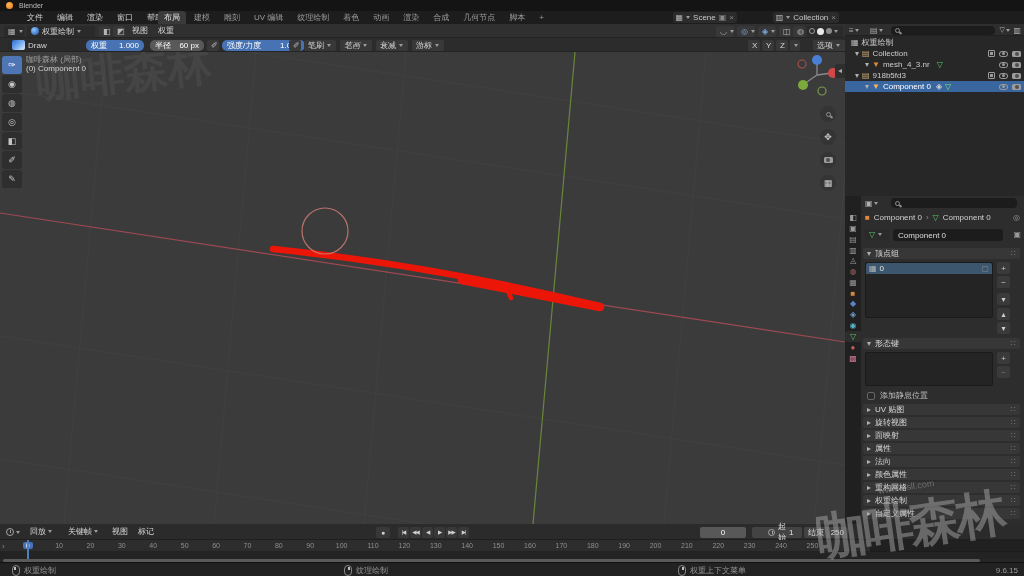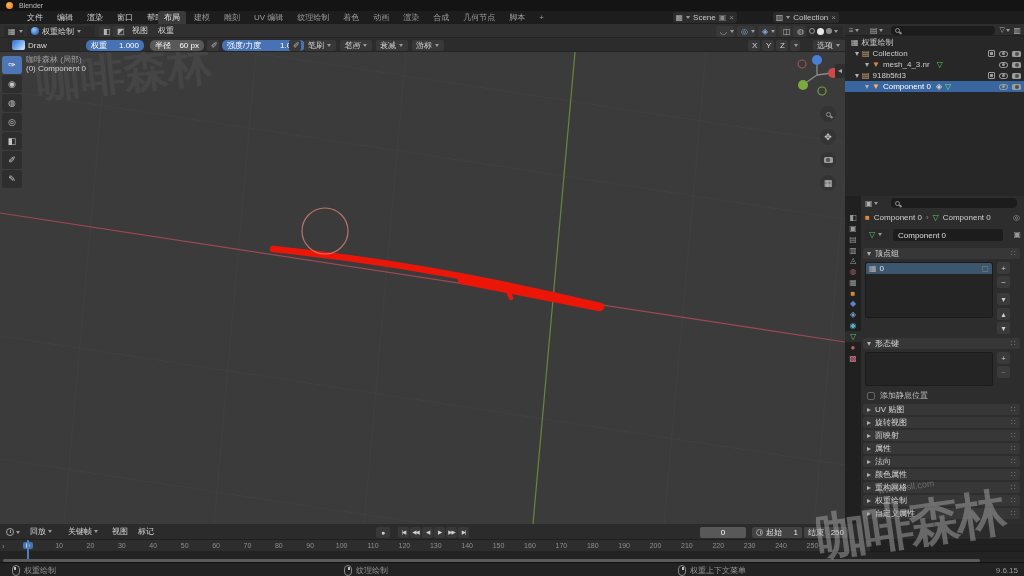--- a/index.html
+++ b/index.html
@@ -564,21 +564,21 @@
             <span>▶</span>
           </span>
         <span class="pbtn">
             <span>▶▶</span>
           </span>
         <span class="pbtn">
             <span>▶|</span>
           </span>
       </div>
       <span class="abs" style="left:700px;top:2.5px;width:46px;height:11px;background:#585858;border-radius:2px;color:#fff;text-align:center;line-height:11px;"><span>0</span></span>
-      <span class="abs flex" style="left:752px;top:2.5px;width:50px;height:11px;background:#434343;border-radius:2px;gap:3px;padding:0 4px;color:#e0e0e0;">
+      <span class="abs flex" style="left:752px;top:2.5px;width:50px;height:11px;background:#434343;border-radius:2px;gap:3px;padding:0 16px;color:#e0e0e0;">
           <span class="clk" style="width:7px;height:7px;"></span>
           <span>起始</span>
           <span style="margin-left:auto;">1</span>
         </span>
       <span class="abs flex" style="left:804px;top:2.5px;width:44px;height:11px;background:#434343;border-radius:2px;gap:3px;padding:0 4px;color:#e0e0e0;">
           <span>结束</span>
           <span style="margin-left:auto;">250</span>
         </span>
     </div>
     <div class="tl-ruler"></div>

